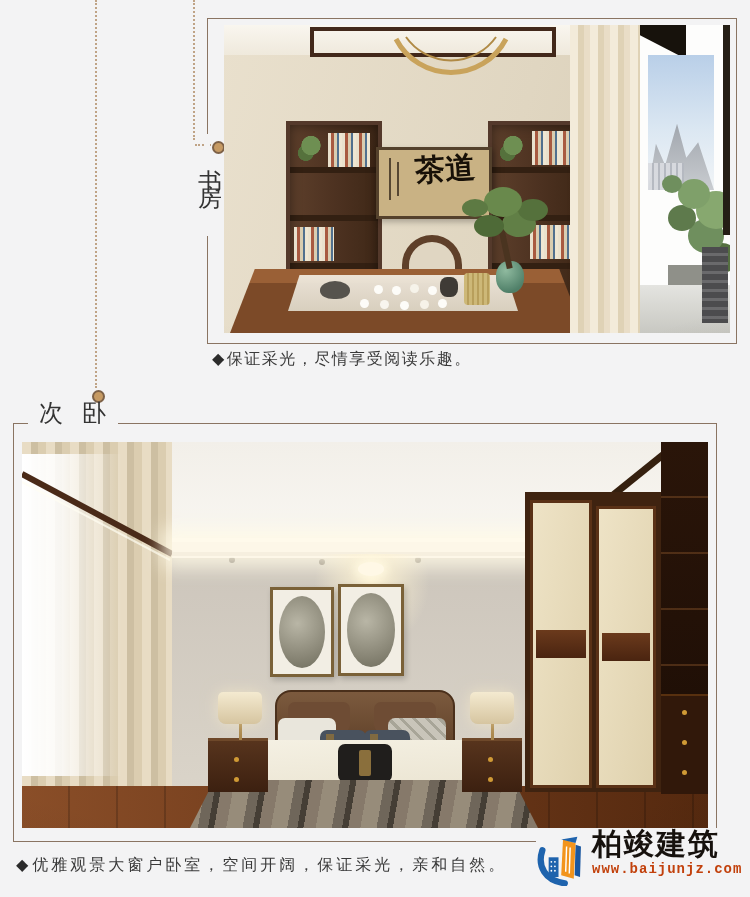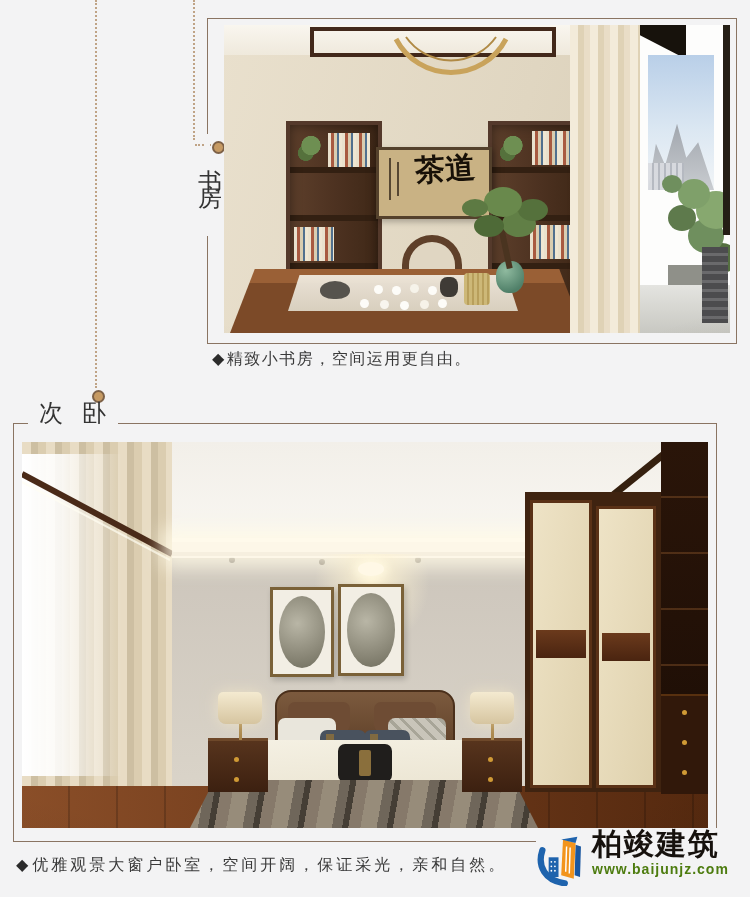--- a/index.html
+++ b/index.html
@@ -189,21 +189,21 @@
       background:#d09a35;box-shadow:0 30px 0 #d09a35,0 60px 0 #d09a35;}
   .bd-vig{inset:0;background:radial-gradient(125% 105% at 48% 42%,rgba(0,0,0,0) 60%,rgba(45,28,12,.18) 100%);}
 
   
   .logo{position:absolute;left:536px;top:828px;width:214px;height:69px;background:#f3f3f4;
         display:flex;align-items:flex-start;}
   .logo-mark{width:54px;height:52px;margin-top:6px;}
   .logo-text{margin-left:2px;}
   .brand{font-size:30px;font-weight:700;color:#16110d;letter-spacing:2px;line-height:32px;
          white-space:nowrap;}
-  .site{font-family:Liberation Sans, sans-serif;font-size:14px;font-weight:bold;color:#4d7c0f;
+  .site{font-family:Liberation Mono, monospace;font-size:14px;font-weight:bold;color:#c2410c;
         letter-spacing:1px;margin-top:1px;white-space:nowrap;}
 </style>
 </head>
 <body>
 
 <div class="page">
 
   <div class="vline vline-left"></div>
   <div class="dot dot-bedroom"></div>
   <div class="vline vline-study"></div>
@@ -257,21 +257,21 @@
         <div class="abs w-planter"></div>
         <div class="abs w-floor"></div>
         <div class="abs w-chair"></div>
         <div class="abs w-framer"></div>
       </div>
       <div class="abs st-vig"></div>
     </div>
 
     <ul class="bullets bullets-study">
       <li class="bullet">
-        <span class="bmark">◆</span><span>精致小书房，空间运用更自由。</span>
+        <span class="bmark">◆</span><span>保证采光，尽情享受阅读乐趣。</span>
       </li>
     </ul>
   </section>
 
   <section>
     <div class="frame frame-bedroom"></div>
     <div class="gap-bedroom"></div>
     <h2 class="label-bedroom">次卧</h2>
 
     <div class="photo photo-bedroom">

